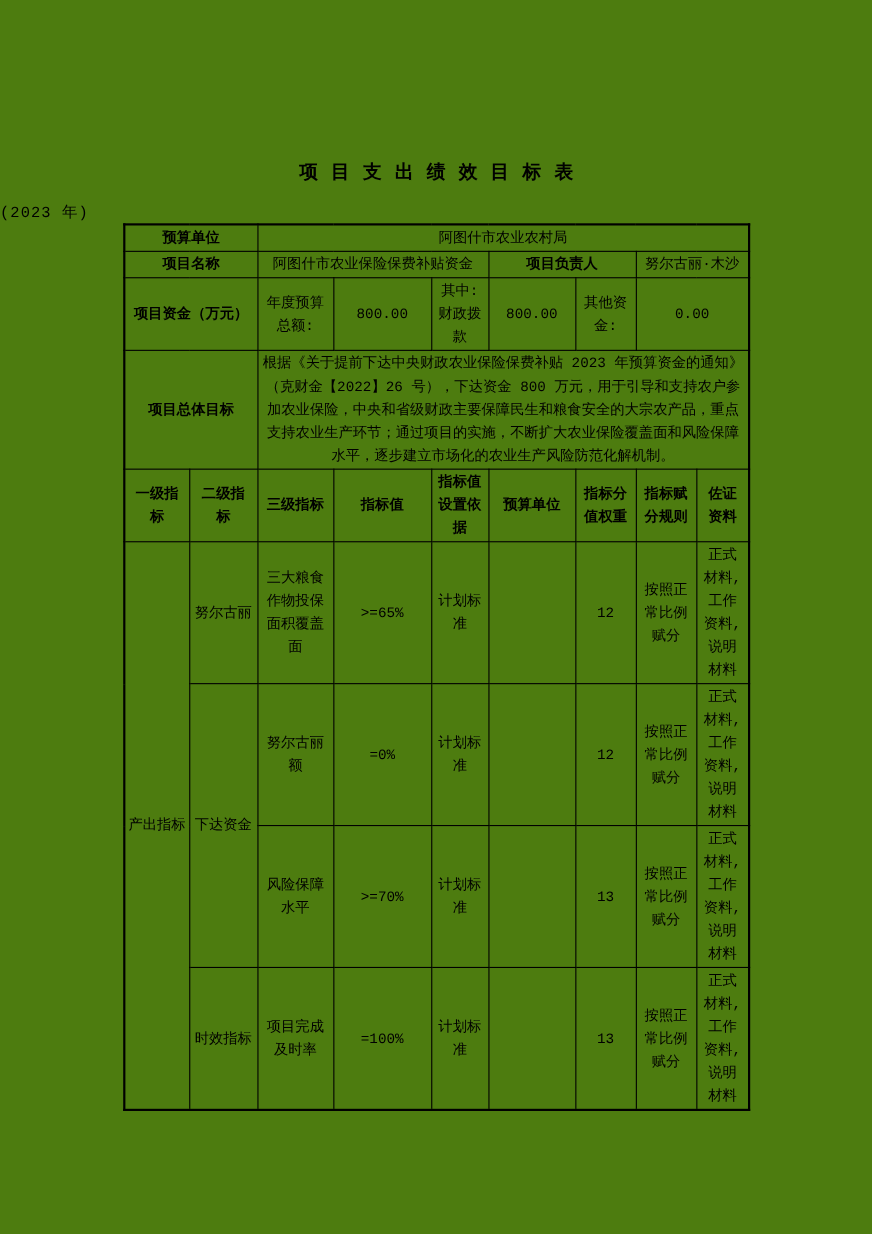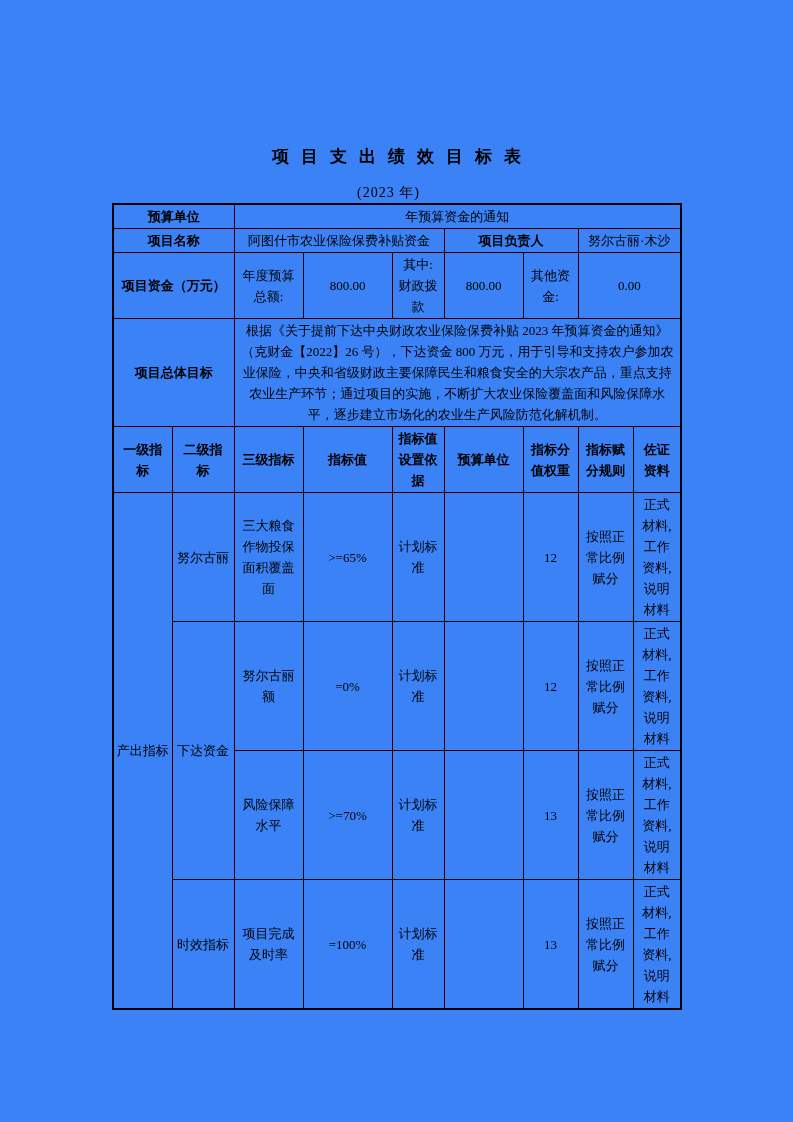--- a/index.html
+++ b/index.html
@@ -4,43 +4,42 @@
 <style>
   html, body {
     margin: 0;
     padding: 0;
     background: #ffffff;
   }
   .page {
     position: relative;
     width: 793px;
     height: 1122px;
-    background: #3b82f6;
+    background: #4d7c0f;
     color: #000000;
-    font-family: Liberation Serif, serif;
+    font-family: Liberation Mono, monospace;
     overflow: hidden;
   }
   .doc-title {
     position: absolute;
     top: 145px;
     left: 0;
     right: 0;
     text-align: center;
     font-size: 17px;
     font-weight: bold;
     letter-spacing: 12px;
     text-indent: 12px;
     white-space: nowrap;
   }
   .doc-subtitle {
     position: absolute;
     top: 184px;
     left: 0;
     right: 16px;
-    text-align: center;
     font-size: 14px;
     letter-spacing: 1px;
   }
   table.main-table {
     position: absolute;
     top: 203px;
     left: 112px;
     width: 568px;
     border-collapse: collapse;
     table-layout: fixed;
@@ -91,21 +90,21 @@
       <col style="width:52px">
       <col style="width:79px">
       <col style="width:55px">
       <col style="width:55px">
       <col style="width:48px">
     </colgroup>
 
     <tbody>
         <tr style="height:20px">
       <td colspan="2" class="b">预算单位</td>
-      <td colspan="7">年预算资金的通知</td>
+      <td colspan="7">阿图什市农业农村局</td>
     </tr>
 
     <tr style="height:20px">
       <td colspan="2" class="b">项目名称</td>
       <td colspan="3">阿图什市农业保险保费补贴资金</td>
       <td colspan="2" class="b">项目负责人</td>
       <td colspan="2">努尔古丽·木沙</td>
     </tr>
 
     <tr style="height:61px">

